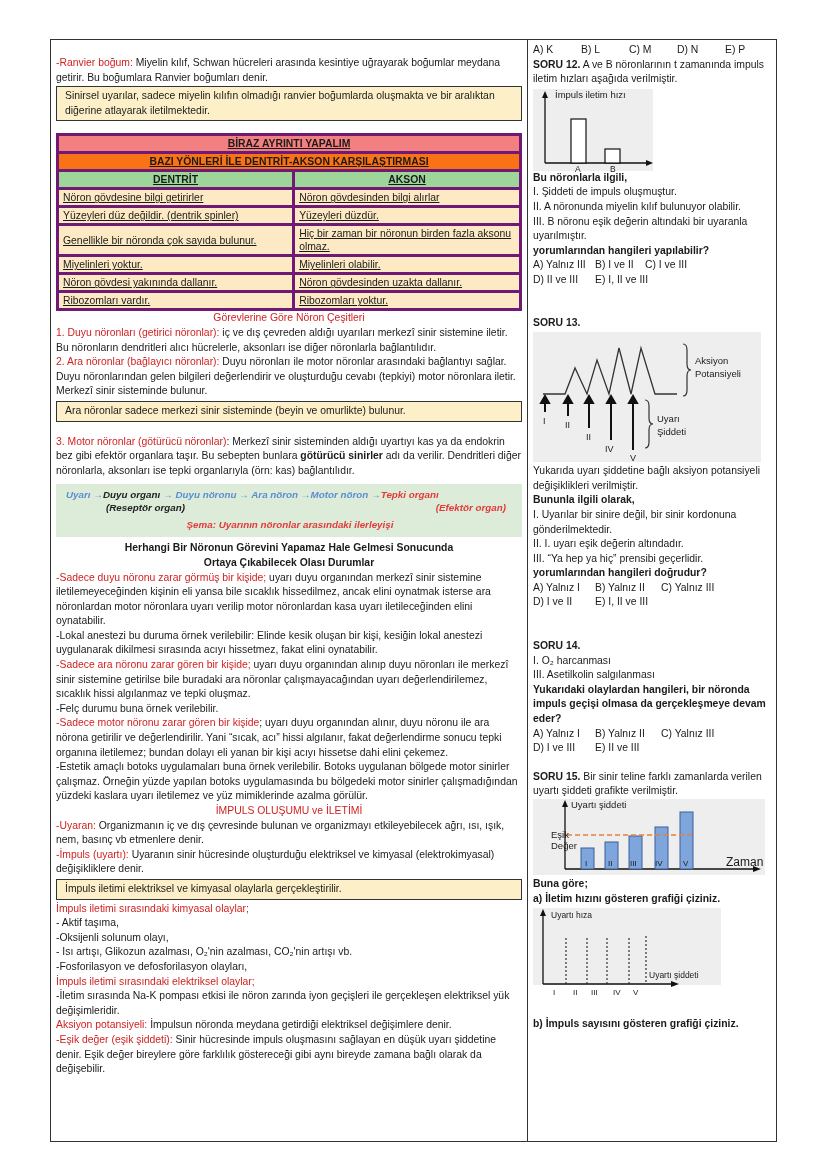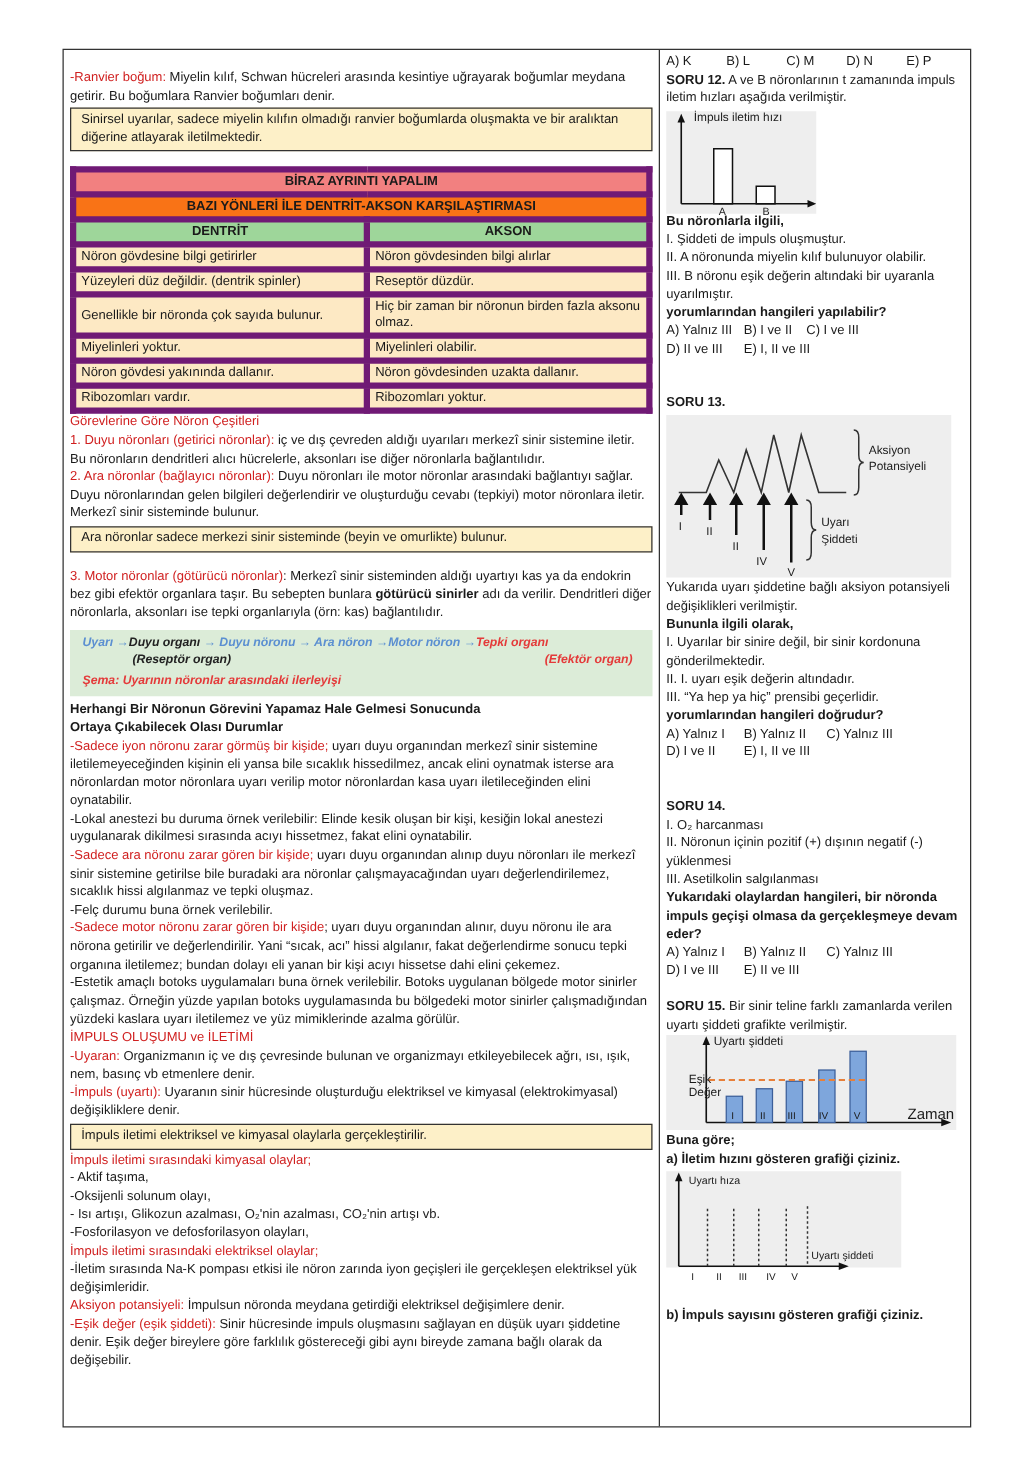--- a/index.html
+++ b/index.html
@@ -5,25 +5,25 @@
   html, body { margin:0; padding:0; background:#ffffff; }
   body { width:828px; height:1171px; position:relative; overflow:hidden;
          font-family:"Liberation Sans", sans-serif; color:#1a1a1a; }
   .page { position:absolute; left:50px; top:39px; width:727px; height:1103px;
           border:1.5px solid #333; box-sizing:border-box; }
   .divider { position:absolute; left:476px; top:0; bottom:0; width:0; border-left:1.5px solid #333; }
   .left { position:absolute; left:5px; top:16px; width:466px; font-size:10.4px; line-height:14.6px; }
   .right { position:absolute; left:482px; top:3px; width:240px; font-size:10.4px; line-height:14.6px; }
   .red { color:#d01f1f; font-weight:normal; }
   .b { font-weight:bold; }
-  .center { text-align:left; }
+  .center { text-align:center; }
   p { margin:0; }
   .note { background:#fdf0c8; border:1px solid #333; padding:2px 8px; margin:1px 0 0 0; }
   table.cmp { border-collapse:collapse; width:100%; margin-top:12px; font-size:10.4px; line-height:13px; }
-  table.cmp td { border:5px solid #701a75; padding:1px 4px; vertical-align:middle; }
+  table.cmp td { border:3px solid #701a75; padding:1px 4px; vertical-align:middle;text-decoration:underline; }
   .t-title { background:#f28080; font-weight:bold; text-align:center; }
   .t-sub { background:#f97316; font-weight:bold; text-align:center; }
   .t-head { background:#9ed69a; font-weight:bold; text-align:center; }
   .t-cell { background:#fde9c4; }
   .scheme { background:#dcecd8; margin:6px 0 4px 0; padding:4px 8px 6px 10px; font-style:italic; font-weight:bold; font-size:9.8px; line-height:13px; }
   .blue { color:#5b8fd1; }
   .dark { color:#222; }
   .schred { color:#e43a3a; }
   .opts span { display:inline-block; }
   .chart-bg { background:#eeeeee; }
@@ -49,21 +49,21 @@
       <tr>
         <td class="t-head" style="width:51%">DENTRİT</td>
         <td class="t-head">AKSON</td>
       </tr>
       <tr>
             <td class="t-cell">Nöron gövdesine bilgi getirirler</td>
             <td class="t-cell">Nöron gövdesinden bilgi alırlar</td>
           </tr>
       <tr>
             <td class="t-cell">Yüzeyleri düz değildir. (dentrik spinler)</td>
-            <td class="t-cell">Reseptör düzdür.</td>
+            <td class="t-cell">Yüzeyleri düzdür.</td>
           </tr>
       <tr>
             <td class="t-cell">Genellikle bir nöronda çok sayıda bulunur.</td>
             <td class="t-cell">Hiç bir zaman bir nöronun birden fazla aksonu olmaz.</td>
           </tr>
       <tr>
             <td class="t-cell">Miyelinleri yoktur.</td>
             <td class="t-cell">Miyelinleri olabilir.</td>
           </tr>
       <tr>
@@ -90,21 +90,21 @@
       </div>
       <div style="display:flex; justify-content:space-between; padding:0 8px 0 40px">
         <span class="dark">(Reseptör organ)</span>
         <span class="schred">(Efektör organ)</span>
       </div>
       <div class="center schred" style="margin-top:4px">Şema: Uyarının nöronlar arasındaki ilerleyişi</div>
     </div>
 
     <p class="b center">Herhangi Bir Nöronun Görevini Yapamaz Hale Gelmesi Sonucunda</p>
     <p class="b center">Ortaya Çıkabilecek Olası Durumlar</p>
-    <p><span class="red">-Sadece iyon nöronu zarar görmüş bir kişide;</span><span> uyarı duyu organından merkezî sinir sistemine iletilemeyeceğinden kişinin eli yansa bile sıcaklık hissedilmez, ancak elini oynatmak isterse ara nöronlardan motor nöronlara uyarı verilip motor nöronlardan kasa uyarı iletileceğinden elini oynatabilir.</span></p>
+    <p><span class="red">-Sadece duyu nöronu zarar görmüş bir kişide;</span><span> uyarı duyu organından merkezî sinir sistemine iletilemeyeceğinden kişinin eli yansa bile sıcaklık hissedilmez, ancak elini oynatmak isterse ara nöronlardan motor nöronlara uyarı verilip motor nöronlardan kasa uyarı iletileceğinden elini oynatabilir.</span></p>
     <p>-Lokal anestezi bu duruma örnek verilebilir: Elinde kesik oluşan bir kişi, kesiğin lokal anestezi uygulanarak dikilmesi sırasında acıyı hissetmez, fakat elini oynatabilir.</p>
     <p><span class="red">-Sadece ara nöronu zarar gören bir kişide;</span><span> uyarı duyu organından alınıp duyu nöronları ile merkezî sinir sistemine getirilse bile buradaki ara nöronlar çalışmayacağından uyarı değerlendirilemez, sıcaklık hissi algılanmaz ve tepki oluşmaz.</span></p>
     <p>-Felç durumu buna örnek verilebilir.</p>
     <p><span class="red">-Sadece motor nöronu zarar gören bir kişide</span><span>; uyarı duyu organından alınır, duyu nöronu ile ara nörona getirilir ve değerlendirilir. Yani “sıcak, acı” hissi algılanır, fakat değerlendirme sonucu tepki organına iletilemez; bundan dolayı eli yanan bir kişi acıyı hissetse dahi elini çekemez.</span></p>
     <p>-Estetik amaçlı botoks uygulamaları buna örnek verilebilir. Botoks uygulanan bölgede motor sinirler çalışmaz. Örneğin yüzde yapılan botoks uygulamasında bu bölgedeki motor sinirler çalışmadığından yüzdeki kaslara uyarı iletilemez ve yüz mimiklerinde azalma görülür.</p>
 
     <p class="red center">İMPULS OLUŞUMU ve İLETİMİ</p>
     <p><span class="red">-Uyaran:</span><span> Organizmanın iç ve dış çevresinde bulunan ve organizmayı etkileyebilecek ağrı, ısı, ışık, nem, basınç vb etmenlere denir.</span></p>
     <p><span class="red">-İmpuls (uyartı):</span><span> Uyaranın sinir hücresinde oluşturduğu elektriksel ve kimyasal (elektrokimyasal) değişikliklere denir.</span></p>
     <div class="note" style="margin-top:2px; margin-bottom:2px">İmpuls iletimi elektriksel ve kimyasal olaylarla gerçekleştirilir.</div>
@@ -185,21 +185,20 @@
     <p>II. I. uyarı eşik değerin altındadır.</p>
     <p>III. “Ya hep ya hiç” prensibi geçerlidir.</p>
     <p class="b">yorumlarından hangileri doğrudur?</p>
     <div class="opts">
       <span style="width:62px">A) Yalnız I</span><span style="width:66px">B) Yalnız II</span><span>C) Yalnız III</span><br>
       <span style="width:62px">D) I ve II</span><span>E) I, II ve III</span>
     </div>
 
     <p class="b" style="margin-top:29px">SORU 14.</p>
     <p>I. O₂ harcanması</p>
-    <p>II. Nöronun içinin pozitif (+) dışının negatif (-) yüklenmesi</p>
     <p>III. Asetilkolin salgılanması</p>
     <p class="b">Yukarıdaki olaylardan hangileri, bir nöronda impuls geçişi olmasa da gerçekleşmeye devam eder?</p>
     <div class="opts">
       <span style="width:62px">A) Yalnız I</span><span style="width:66px">B) Yalnız II</span><span>C) Yalnız III</span><br>
       <span style="width:62px">D) I ve III</span><span>E) II ve III</span>
     </div>
 
     <p style="margin-top:14px"><span class="b">SORU 15.</span><span> Bir sinir teline farklı zamanlarda verilen uyartı şiddeti grafikte verilmiştir.</span></p>
     <div class="chart-bg" style="position:relative; width:232px; height:76px;">
       <svg width="232" height="76" style="position:absolute;left:0;top:0">

